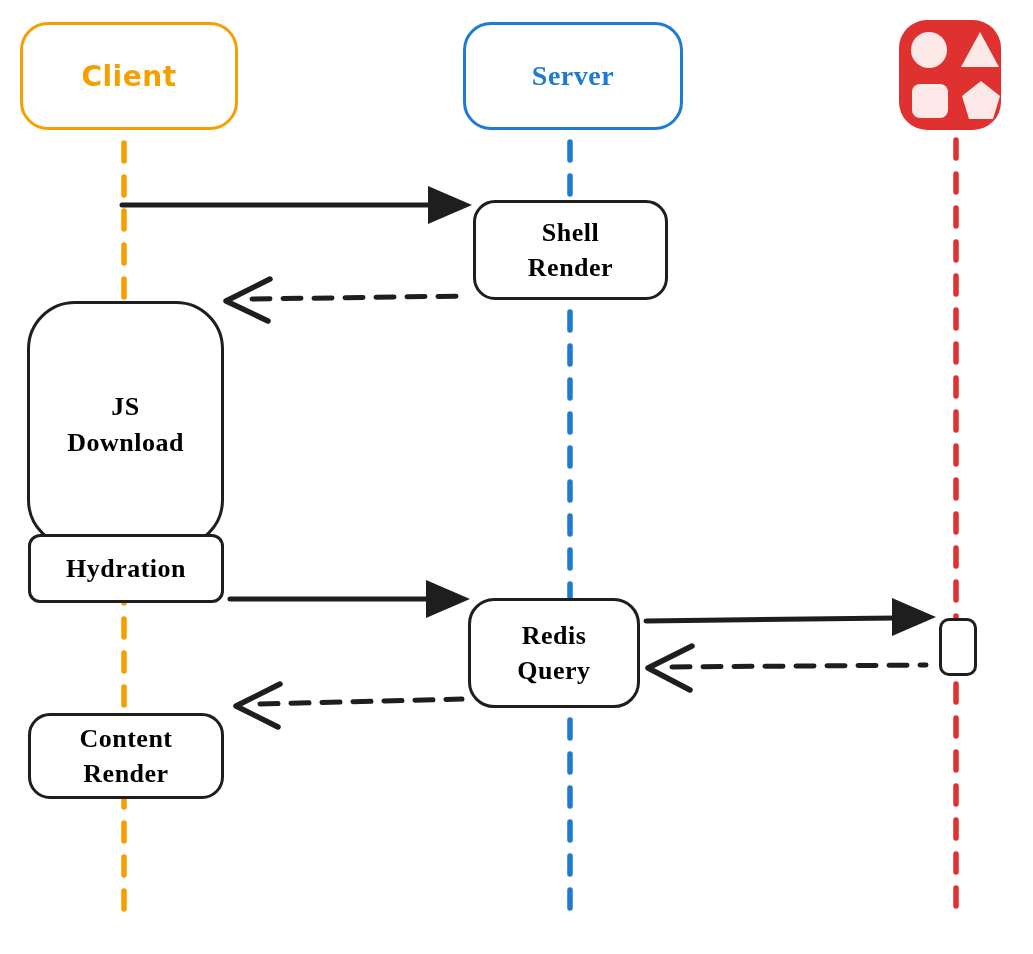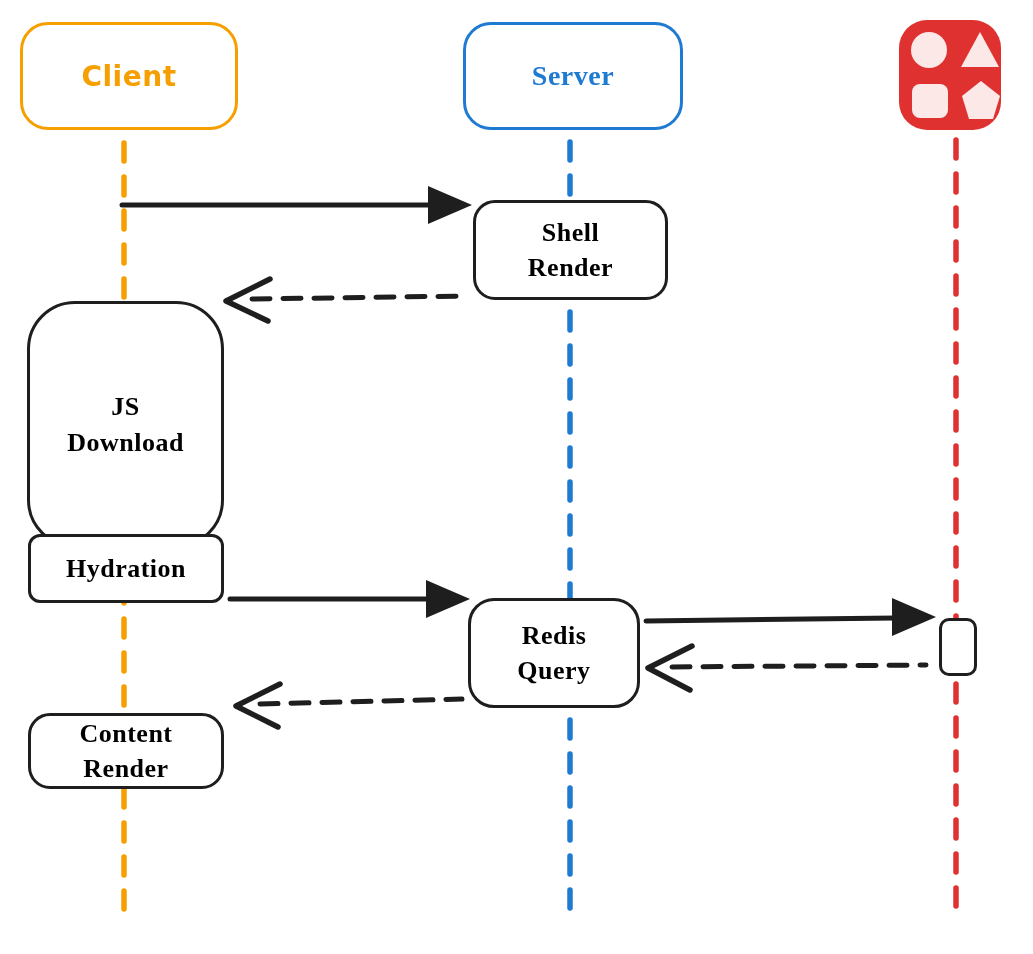--- a/index.html
+++ b/index.html
@@ -30,21 +30,21 @@
     font-size:28px;font-weight:600;letter-spacing:0.5px;
     box-sizing:border-box;
   }
   .actor.client{border:3.5px solid #f59f00;color:#f59f00;border-radius:28px;}
   .actor.server{border:3.5px solid #1f7ad1;color:#1f7ad1;border-radius:28px;font-family:Liberation Serif, serif;}
   .icon-wrap{position:absolute;z-index:2;}
   #shell-render {left:473px;top:200px;width:195px;height:100px;border-radius:22px;}
   #js-download  {left:27px; top:301px;width:197px;height:247px;border-radius:48px;}
   #hydration    {left:28px; top:534px;width:196px;height:69px; border-radius:12px;}
   #redis-query  {left:468px;top:598px;width:172px;height:110px;border-radius:26px;}
-  #content-render{left:28px;top:713px;width:196px;height:76px;border-radius:22px;}
+  #content-render{left:28px;top:713px;width:196px;height:86px;border-radius:22px;}
   #activation   {left:939px;top:618px;width:38px;height:58px;border-radius:10px;}
   #client-actor {left:20px;top:22px;width:218px;height:108px;}
   #server-actor {left:463px;top:22px;width:220px;height:108px;}
   #redis-actor  {left:899px;top:20px;width:102px;height:110px;}
 </style>
 </head>
 <body>
 
 <div class="canvas">
 

